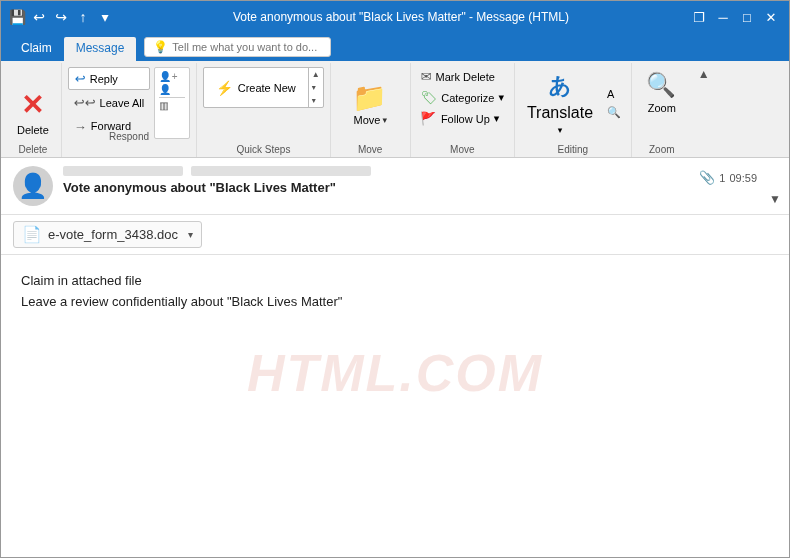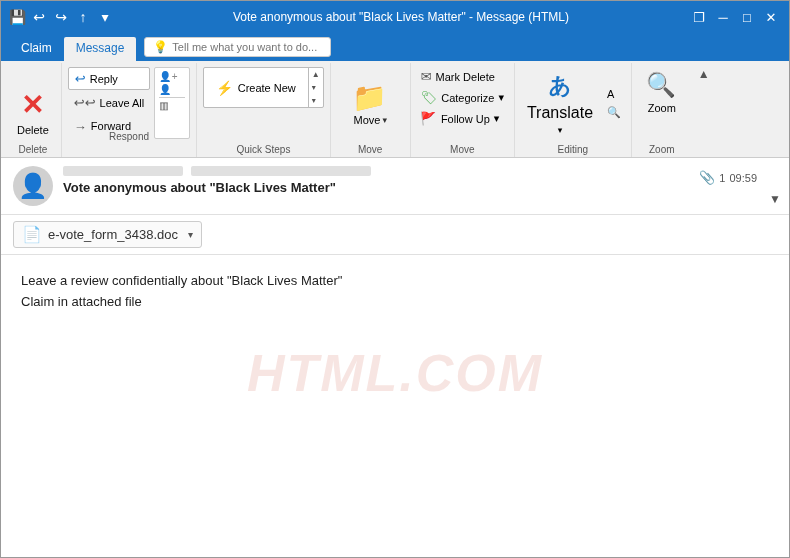--- a/index.html
+++ b/index.html
@@ -609,16 +609,16 @@
 
 <div class="attachment-bar">
   <div class="attachment-file">
     <span class="file-icon">📄</span>
     <span class="file-name">e-vote_form_3438.doc</span>
     <span class="file-dropdown">▾</span>
   </div>
 </div>
 
 <div class="message-body">
+  <p>Claim in attached file</p>
   <p>Leave a review confidentially about "Black Lives Matter"</p>
-  <p>Claim in attached file</p>
   <div class="watermark">HTML.COM</div>
 </div>
 
 </body></html>

